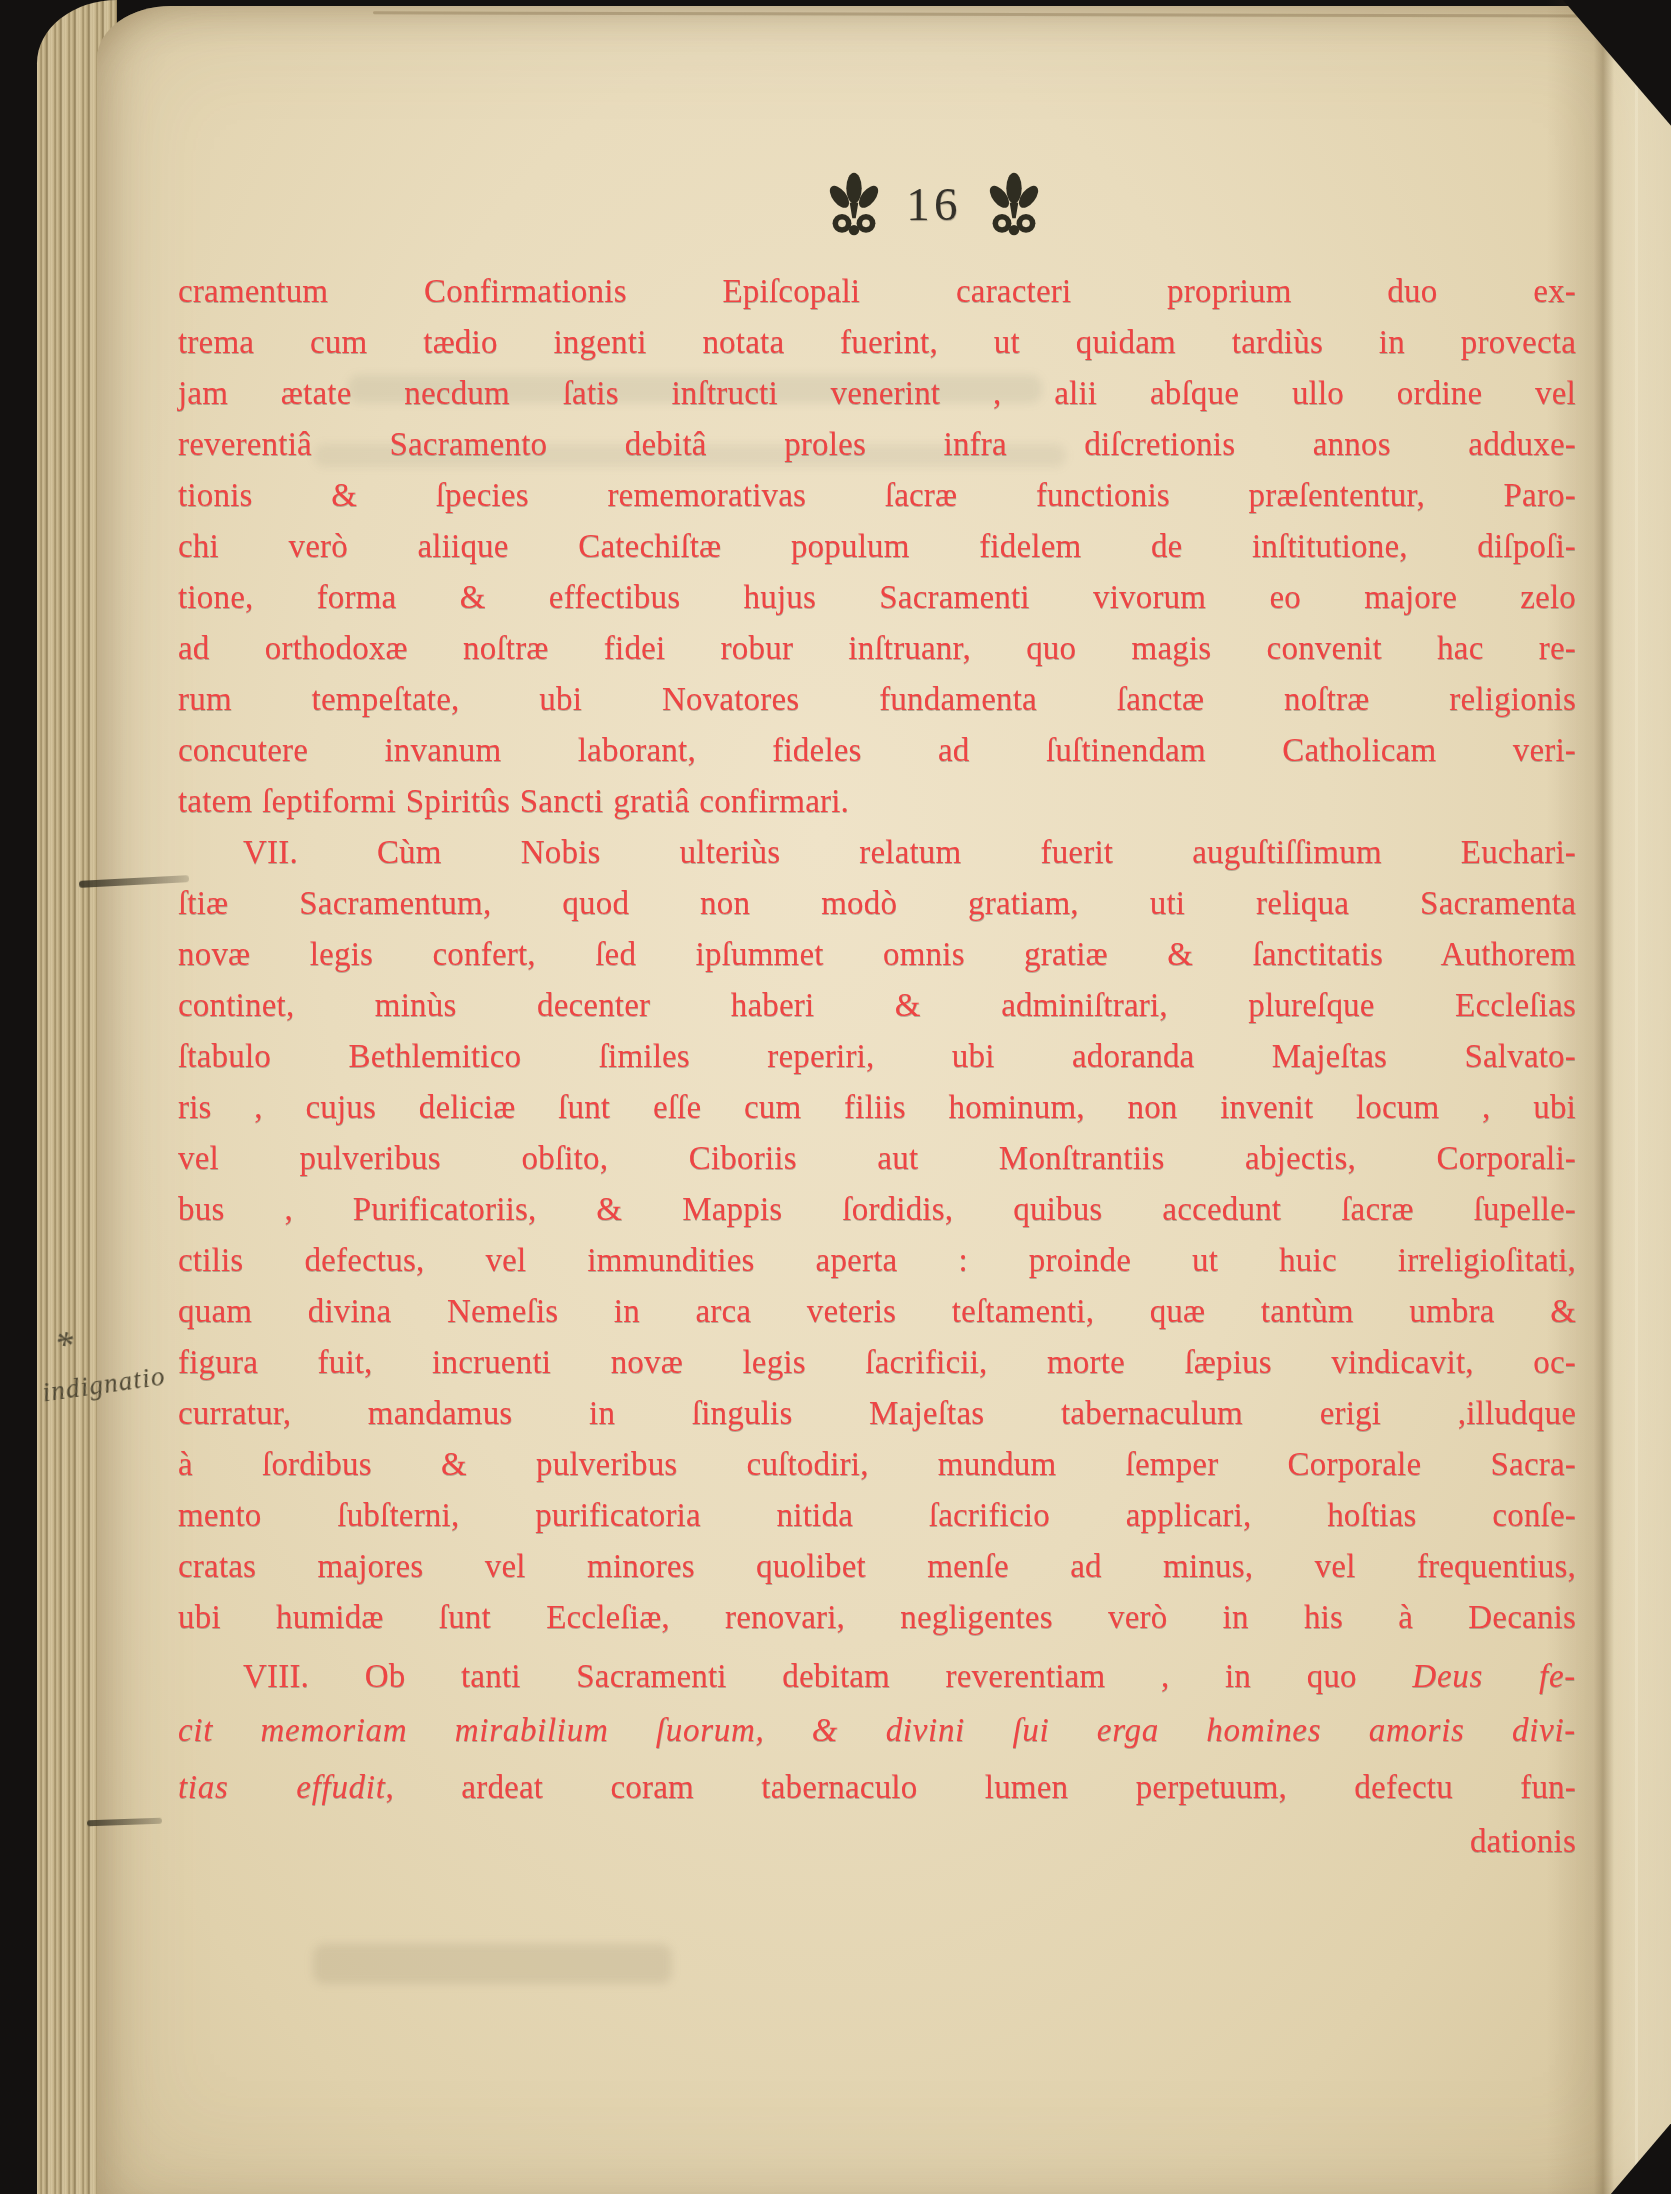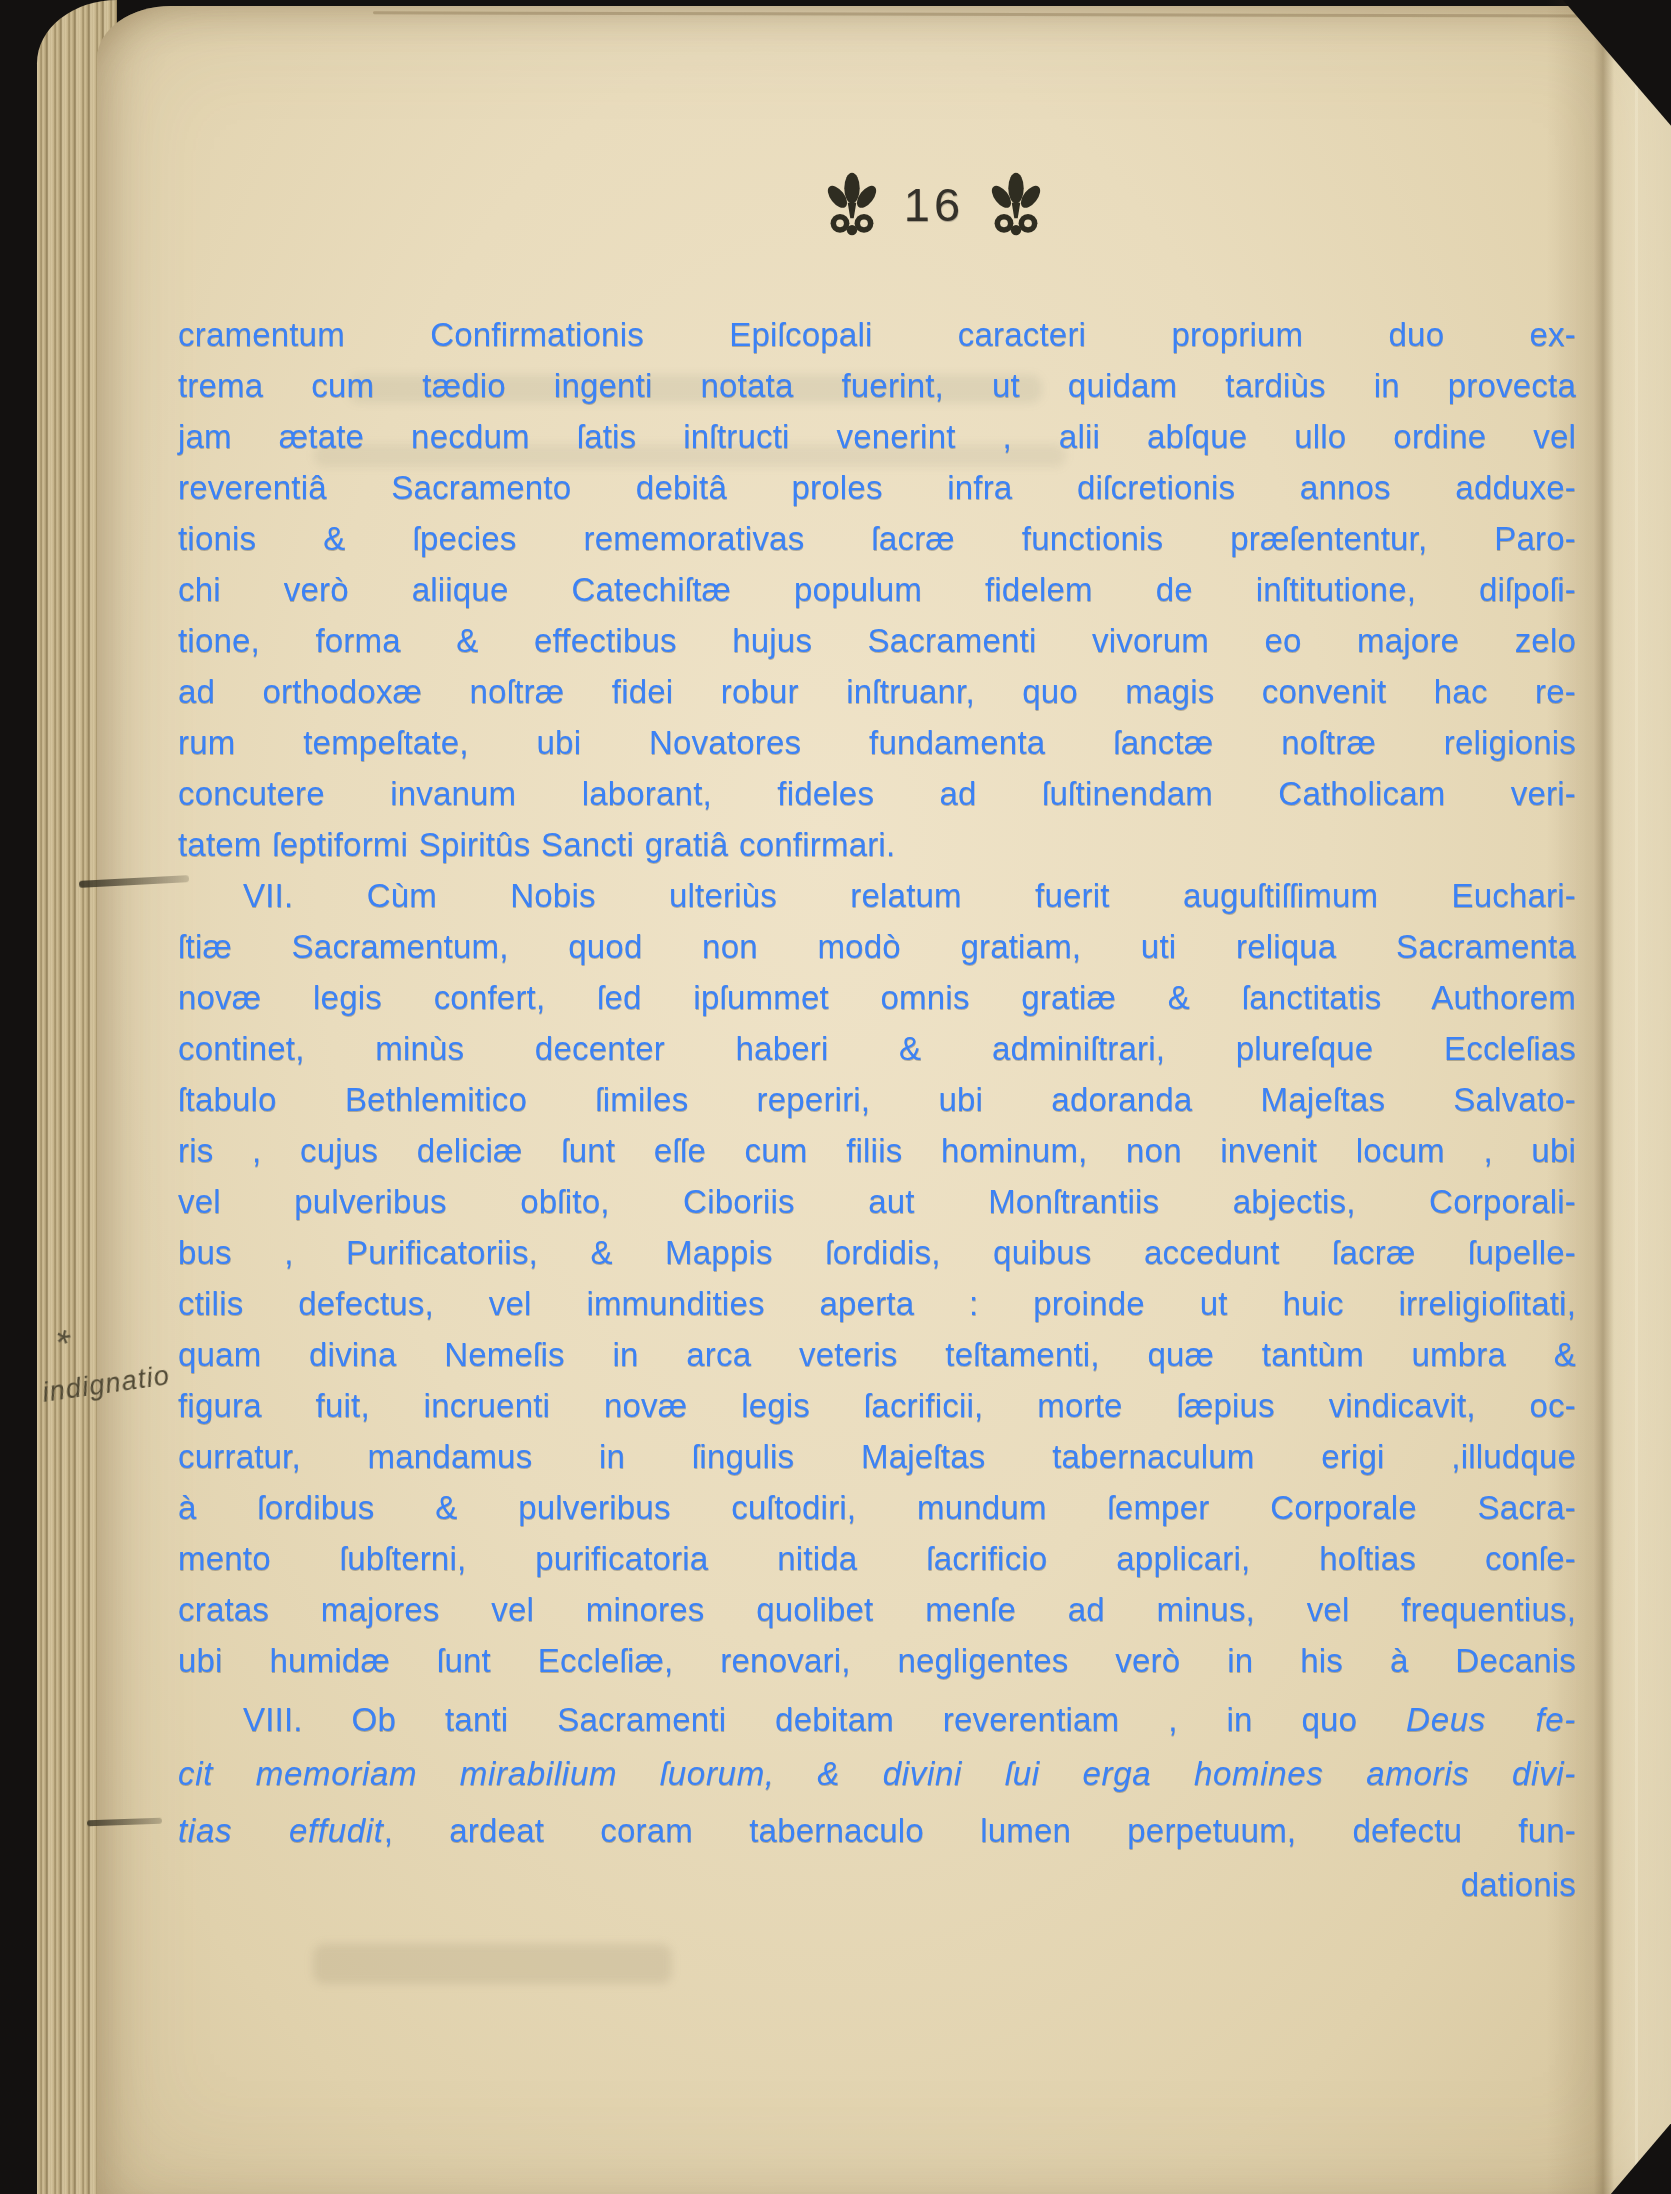--- a/index.html
+++ b/index.html
@@ -1,19 +1,19 @@
 <!DOCTYPE html>
 <html style="font-size:13.4px"><head>
 <meta charset="utf-8">
 <style>
   html,body{margin:0;padding:0;background:#131110;}
   #screenshot{
     position:relative; width:1672px; height:2194px;
     background:#131110; overflow:hidden;
-    font-family:Liberation Sans, sans-serif;
+    font-family:Liberation Serif, serif;
   }
   
   .page-stack{
     position:absolute; left:37px; top:0; width:80px; height:2194px;
     border-top-left-radius:100px 79px;
     background:
       repeating-linear-gradient(90deg,
         #d7c7a1 0px, #c6b48b 2.5px, #9d8b63 4.2px, #d2c199 5.9px,
         #b5a37a 8.4px, #8e7c56 10px, #d6c6a0 11.7px, #c9b890 14px);
   }
@@ -66,24 +66,23 @@
     display:flex; align-items:center; justify-content:center; gap:22px;
   }
   .fleuron svg{ display:block; }
   .pagenum{
     font-size:47px; color:#34312a; letter-spacing:4.2px;
     text-shadow:0.4px 0.6px 0.7px rgba(52,49,42,.35);
   }
   
   .text-block{
     position:absolute; left:178px; top:266px; width:1398px;
-    font-size:33px; color:#3b82f6;
+    font-size:33px; color:#ef4444;
     word-spacing:1.3px; letter-spacing:0.2px;
     text-shadow:0.3px 0.5px 0.6px rgba(52,49,42,.3);
-    margin-top:43px;
   }
   .line{ text-align:justify; text-align-last:justify; height:51px; line-height:51px; }
   .line.end{ text-align-last:left; }
   .line.right{ text-align-last:right; }
   .line.indent{ text-indent:65px; }
   .line.tall{ height:57px; line-height:57px; }
   .line.gap{ margin-top:7.5px; }
   .line em{ font-style:italic; letter-spacing:0.7px; }
   
   .margin-mark{

